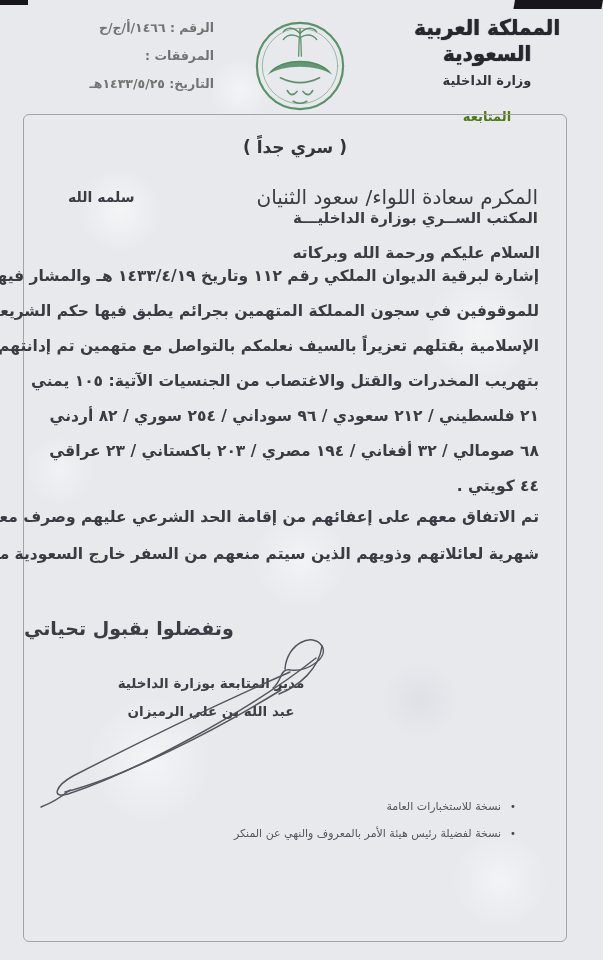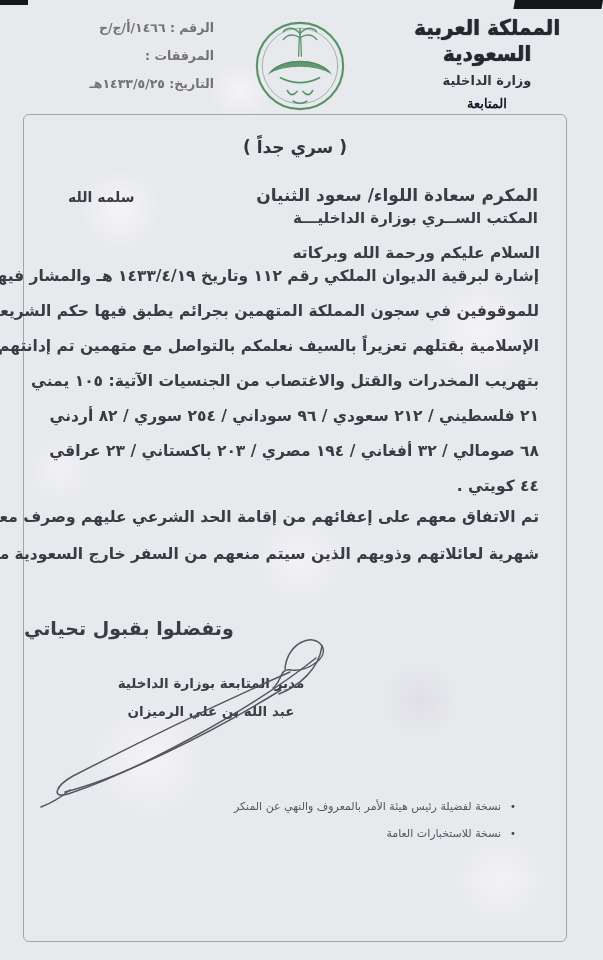--- a/index.html
+++ b/index.html
@@ -31,37 +31,37 @@
 
   
   .hdr-right{position:absolute;top:16px;right:8px;width:216px;text-align:center;}
   .kingdom{
     font-size:20px;font-weight:bold;color:#26262e;
     letter-spacing:-0.5px;
     text-shadow:0 0 1px rgba(20,20,30,.75), .7px .7px 0 rgba(20,20,30,.5);
     transform:scaleY(1.08);
   }
   .ministry{margin-top:9px;font-size:13px;font-weight:bold;color:#34343d;}
-  .dept{margin-top:8px;font-size:13px;font-weight:bold;color:#0f172a;font-family:Liberation Serif, serif;}
+  .dept{margin-top:21px;font-size:13px;font-weight:bold;color:#4d7c0f;}
 
   .emblem{position:absolute;top:14px;left:251px;width:98px;height:100px;}
 
   .hdr-left{position:absolute;top:20px;left:40px;width:174px;
     font-size:12.5px;font-weight:bold;color:#737373;}
   .hdr-left div{margin-bottom:13px;}
 
   
   .letter-box{
     position:absolute;left:23px;top:114px;width:542px;height:826px;
     border:1.5px solid #a2a3ab;border-radius:6px;
   }
   .abs{position:absolute;}
   .classification{left:0;right:0;top:22px;text-align:center;
     font-size:17px;font-weight:bold;color:#34343d;}
-  .addressee1{right:28px;top:70px;font-size:17px;font-weight:bold;}
+  .addressee1{right:28px;top:70px;font-size:20px;font-weight:normal;}
   .salutation{left:44px;top:74px;font-size:14px;font-weight:bold;}
   .addressee2{right:28px;top:94px;font-size:15px;font-weight:bold;}
   .greeting{right:26px;top:129px;font-size:15.5px;font-weight:bold;}
 
   .para{right:27px;left:27px;font-size:15.5px;font-weight:bold;color:#3b3b44;}
   .para .line{text-align:justify;text-align-last:justify;height:35px;line-height:35px;
     white-space:nowrap;overflow:visible;}
   .para.p2 .line{height:37px;line-height:37px;}
   .para .line.last{text-align-last:right;}
   .p1{top:144px;}
@@ -158,18 +158,18 @@
       <g fill="none" stroke="#4e4e58" stroke-width="1.5" stroke-linecap="round" stroke-linejoin="round" opacity="0.95">
         <path d="M253,42 C255,16 281,5 290,19 C297,31 275,45 259,43 C247,41 251,53 241,61"></path>
         <path d="M290,19 C287,42 267,59 247,67"></path>
         <path d="M284,31 C215,86 100,146 36,167 C19,172 23,159 41,149 C119,109 208,67 258,45"></path>
         <path d="M249,63 C181,105 89,151 33,165"></path>
         <path d="M38,163 C28,171 17,177 9,180"></path>
       </g>
     </svg>
 
     <div class="abs cc">
+      <div class="cc-line"><span class="bullet">•</span><span>نسخة للاستخبارات العامة</span></div>
       <div class="cc-line"><span class="bullet">•</span><span>نسخة لفضيلة رئيس هيئة الأمر بالمعروف والنهي عن المنكر</span></div>
-      <div class="cc-line"><span class="bullet">•</span><span>نسخة للاستخبارات العامة</span></div>
     </div>
 
   </div>
 </div>
 
 </body></html>

